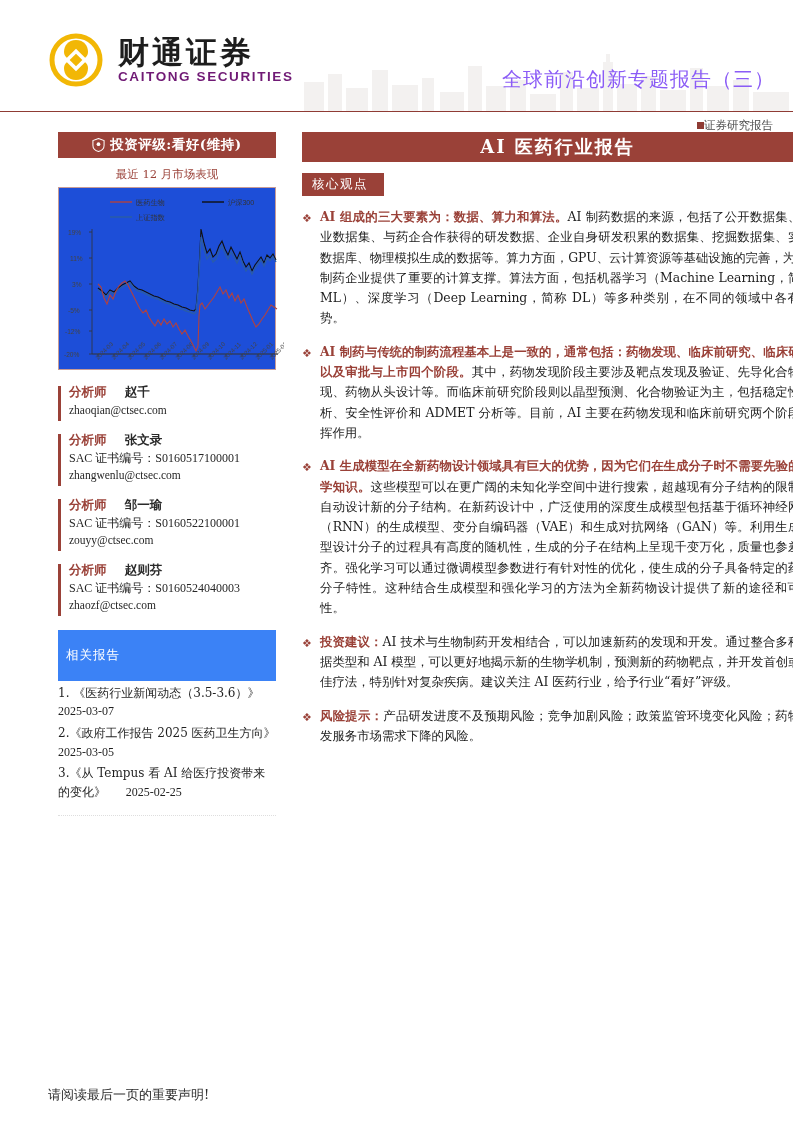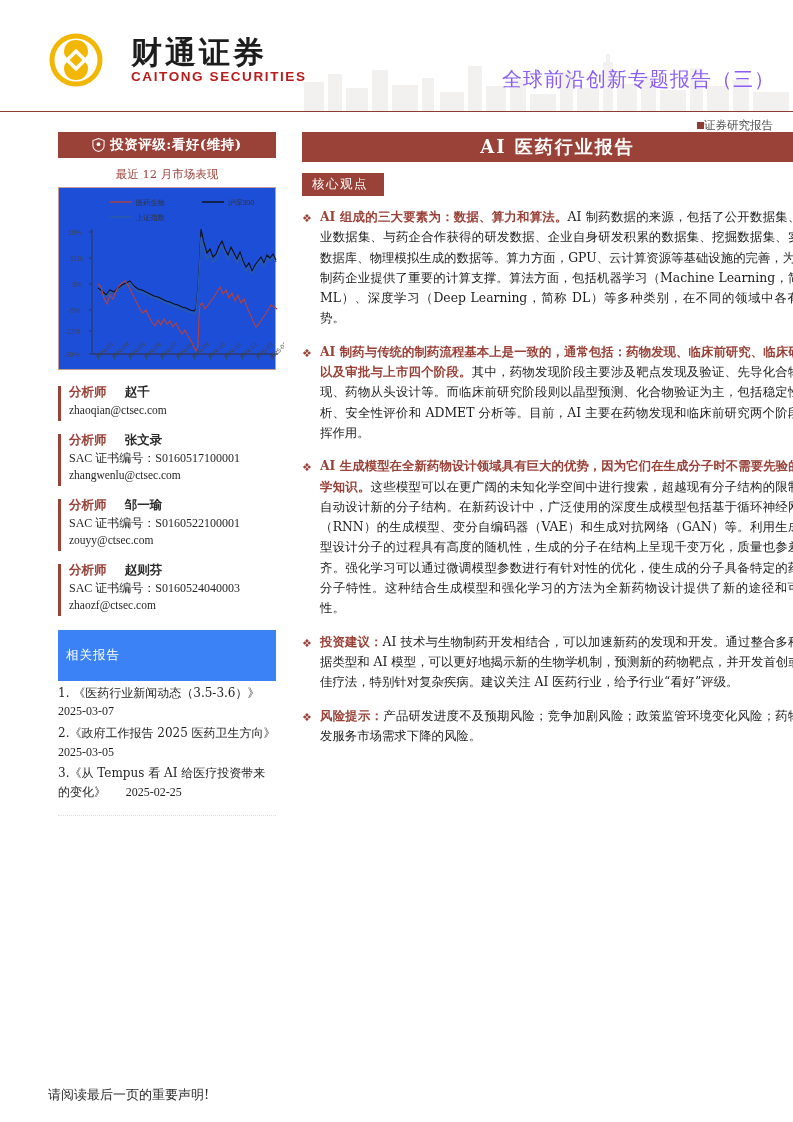--- a/index.html
+++ b/index.html
@@ -23,38 +23,38 @@
     position: absolute;
     left: 300px; bottom: 0;
     width: 493px; height: 60px;
     opacity: .5;
   }
   .logo-wrap {
     position: absolute;
     left: 48px; top: 32px;
     display: flex;
     align-items: center;
-    gap: 27px;
+    gap: 14px;
   }
   .logo-mark { width: 56px; height: 56px; }
   .logo-text-block { display: flex; flex-direction: column; justify-content: center; }
   .logo-cn {
     font-family: "DejaVu Serif", serif;
     font-size: 31px;
     font-weight: 700;
     color: #1d1d1d;
     letter-spacing: 3px;
     line-height: 1.05;
   }
   .logo-en {
     font-family: "Liberation Sans", sans-serif;
     font-size: 13.5px;
     font-weight: 700;
     letter-spacing: 1.6px;
-    color: #b91c1c;
+    color: #701a75;
     margin-top: 0;
   }
   #header-title {
     position: absolute;
     right: 18px; top: 66px;
     font-family: "DejaVu Serif", serif;
     font-size: 20px;
     color: #8b5cf6;
     letter-spacing: 1px;
     white-space: nowrap;

